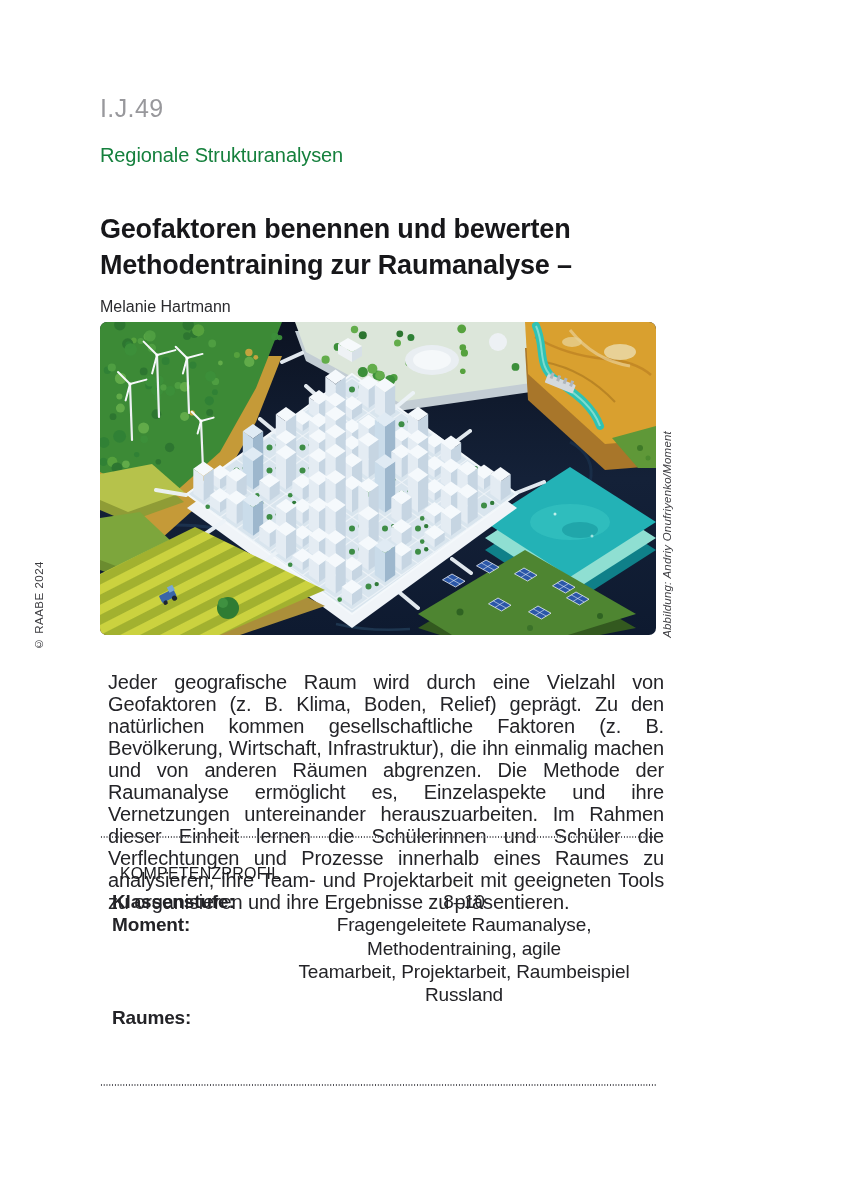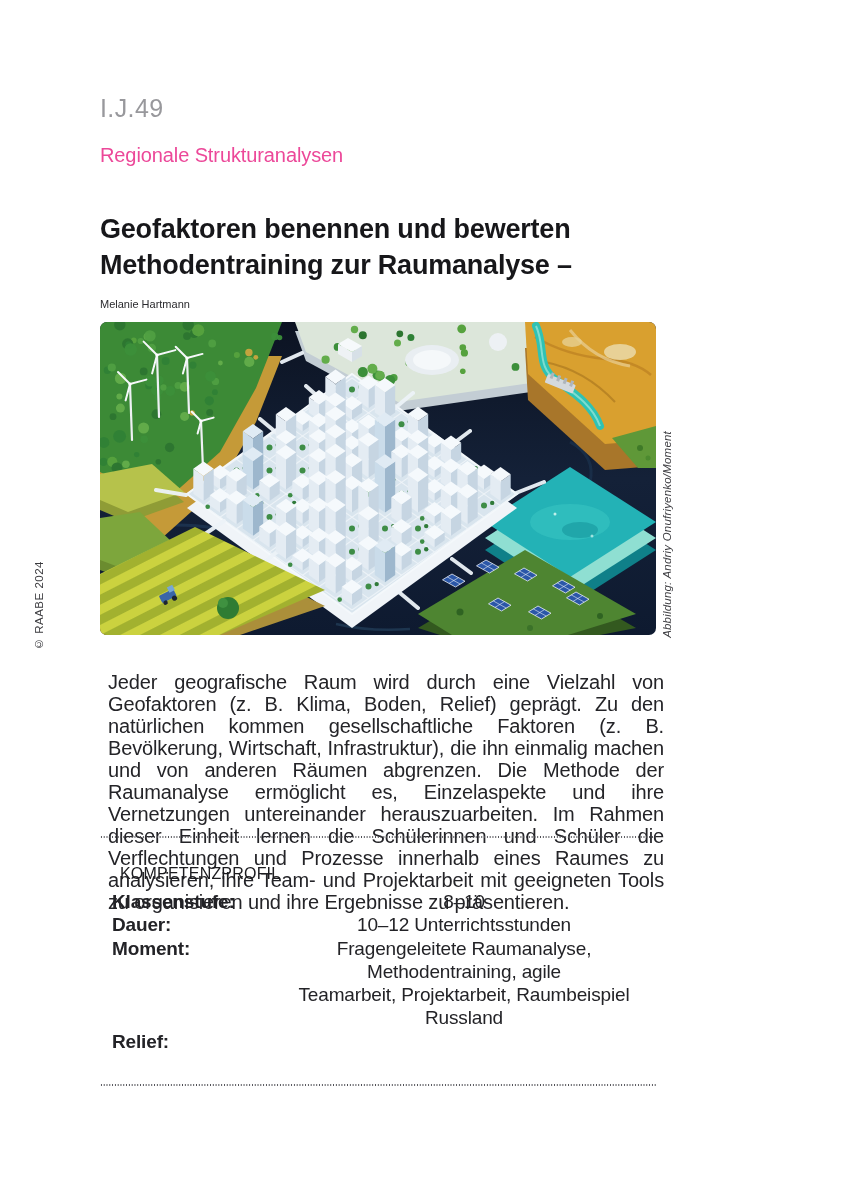--- a/index.html
+++ b/index.html
@@ -1,21 +1,21 @@
 <!DOCTYPE html>
 <html><head>
 <meta charset="utf-8">
 <style>
   html,body{margin:0;padding:0;background:#ffffff;}
   .page{position:relative;width:848px;height:1200px;background:#ffffff;overflow:hidden;
         font-family:"Liberation Sans",sans-serif;}
   .code{position:absolute;left:100px;top:94px;font-size:25px;font-weight:500;color:#98989c;letter-spacing:.4px;}
-  .series{position:absolute;left:100px;top:144px;font-size:20px;font-weight:500;color:#ec4899;letter-spacing:-.1px;}
+  .series{position:absolute;left:100px;top:144px;font-size:20px;font-weight:500;color:#15803d;letter-spacing:-.1px;}
   .title{position:absolute;left:100px;top:193px;font-size:27px;font-weight:700;line-height:36px;color:#17171a;letter-spacing:-.2px;}
-  .author{position:absolute;left:100px;top:298px;font-size:11px;color:#2a2a2e;}
+  .author{position:absolute;left:100px;top:298px;font-size:16px;color:#2a2a2e;}
   .hero{position:absolute;left:100px;top:322px;width:556px;height:313px;border-radius:7px;overflow:hidden;margin:0;}
   .hero svg{display:block;width:556px;height:313px;}
   .vtext{writing-mode:vertical-rl;transform:rotate(180deg);white-space:nowrap;position:absolute;}
   .copyright{left:33px;bottom:550px;font-size:11.5px;color:#3a3a3e;letter-spacing:.5px;}
   .credit{left:661px;bottom:562px;font-size:11.5px;font-style:italic;color:#3e3e42;letter-spacing:.2px;}
   .intro{position:absolute;left:100px;top:663px;width:556px;margin:8px;font-size:20px;line-height:22px;
          text-align:justify;color:#242428;letter-spacing:-.15px;}
   .dotted{position:absolute;left:100px;width:556px;height:2px;background-repeat:repeat-x;
           background-image:radial-gradient(circle,#4c4c52 .55px,transparent .7px);background-size:2.8px 2px;}
   .d1{top:836px;} .d2{top:1084px;}
@@ -628,29 +628,25 @@
   <div class="dotted d1"></div>
 
   <section>
     <h2 class="profile-heading">KOMPETENZPROFIL</h2>
     <div class="profile-rows">
       <div class="prow">
         <span class="plabel">Klassenstufe:</span>
         <span class="pvalue">8–10</span>
       </div>
       <div class="prow">
-        <span class="plabel">Dauer:</span>
-        <span class="pvalue">10–12 Unterrichtsstunden</span>
-      </div>
-      <div class="prow">
         <span class="plabel">Moment:</span>
         <span class="pvalue">Fragengeleitete Raumanalyse, Methodentraining, agile
 Teamarbeit, Projektarbeit, Raumbeispiel Russland</span>
       </div>
       <div class="prow">
-        <span class="plabel">Relief:</span>
+        <span class="plabel">Raumes:</span>
       </div>
     </div>
   </section>
 
   <div class="dotted d2"></div>
 
 </div>
 
 </body></html>

